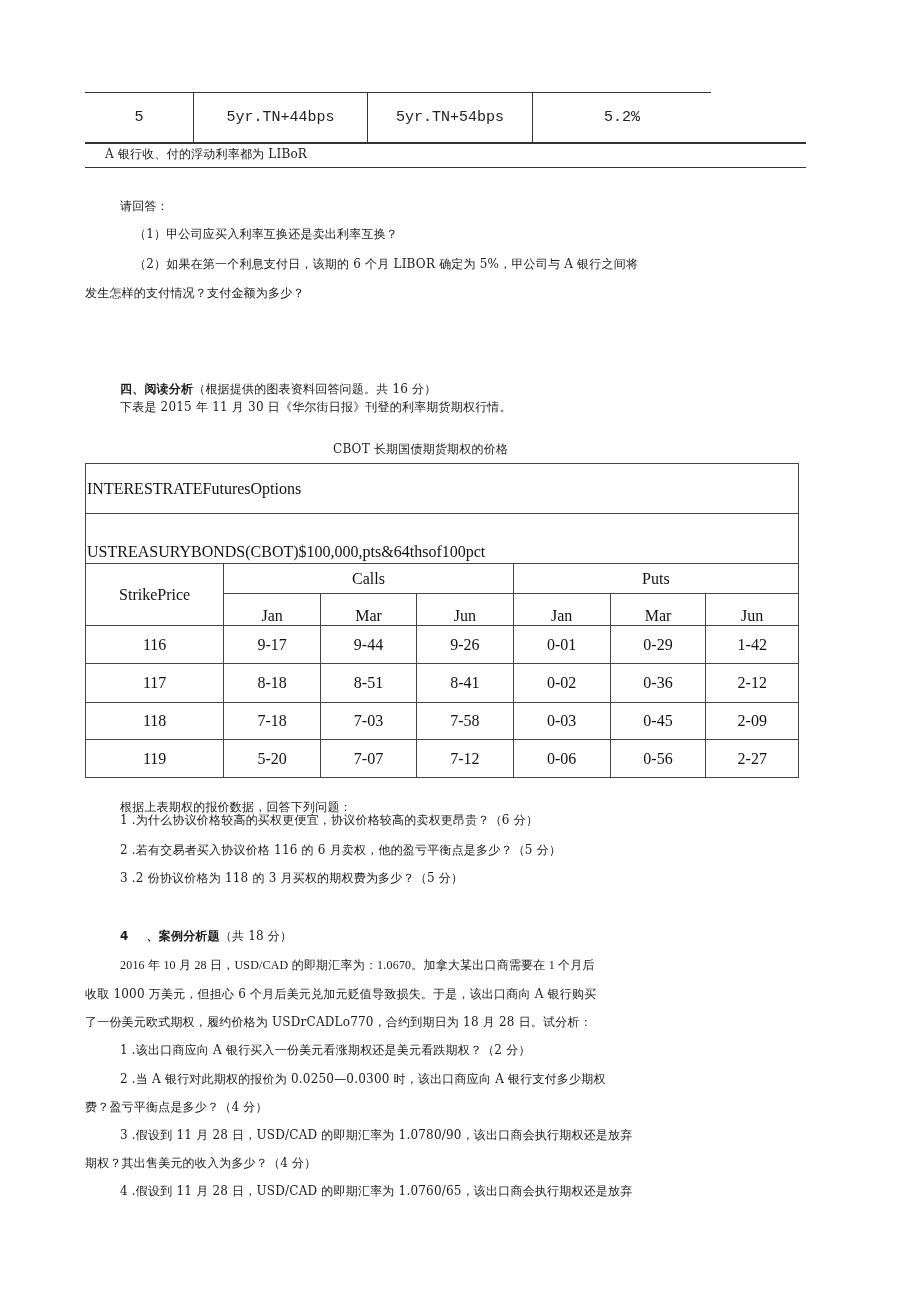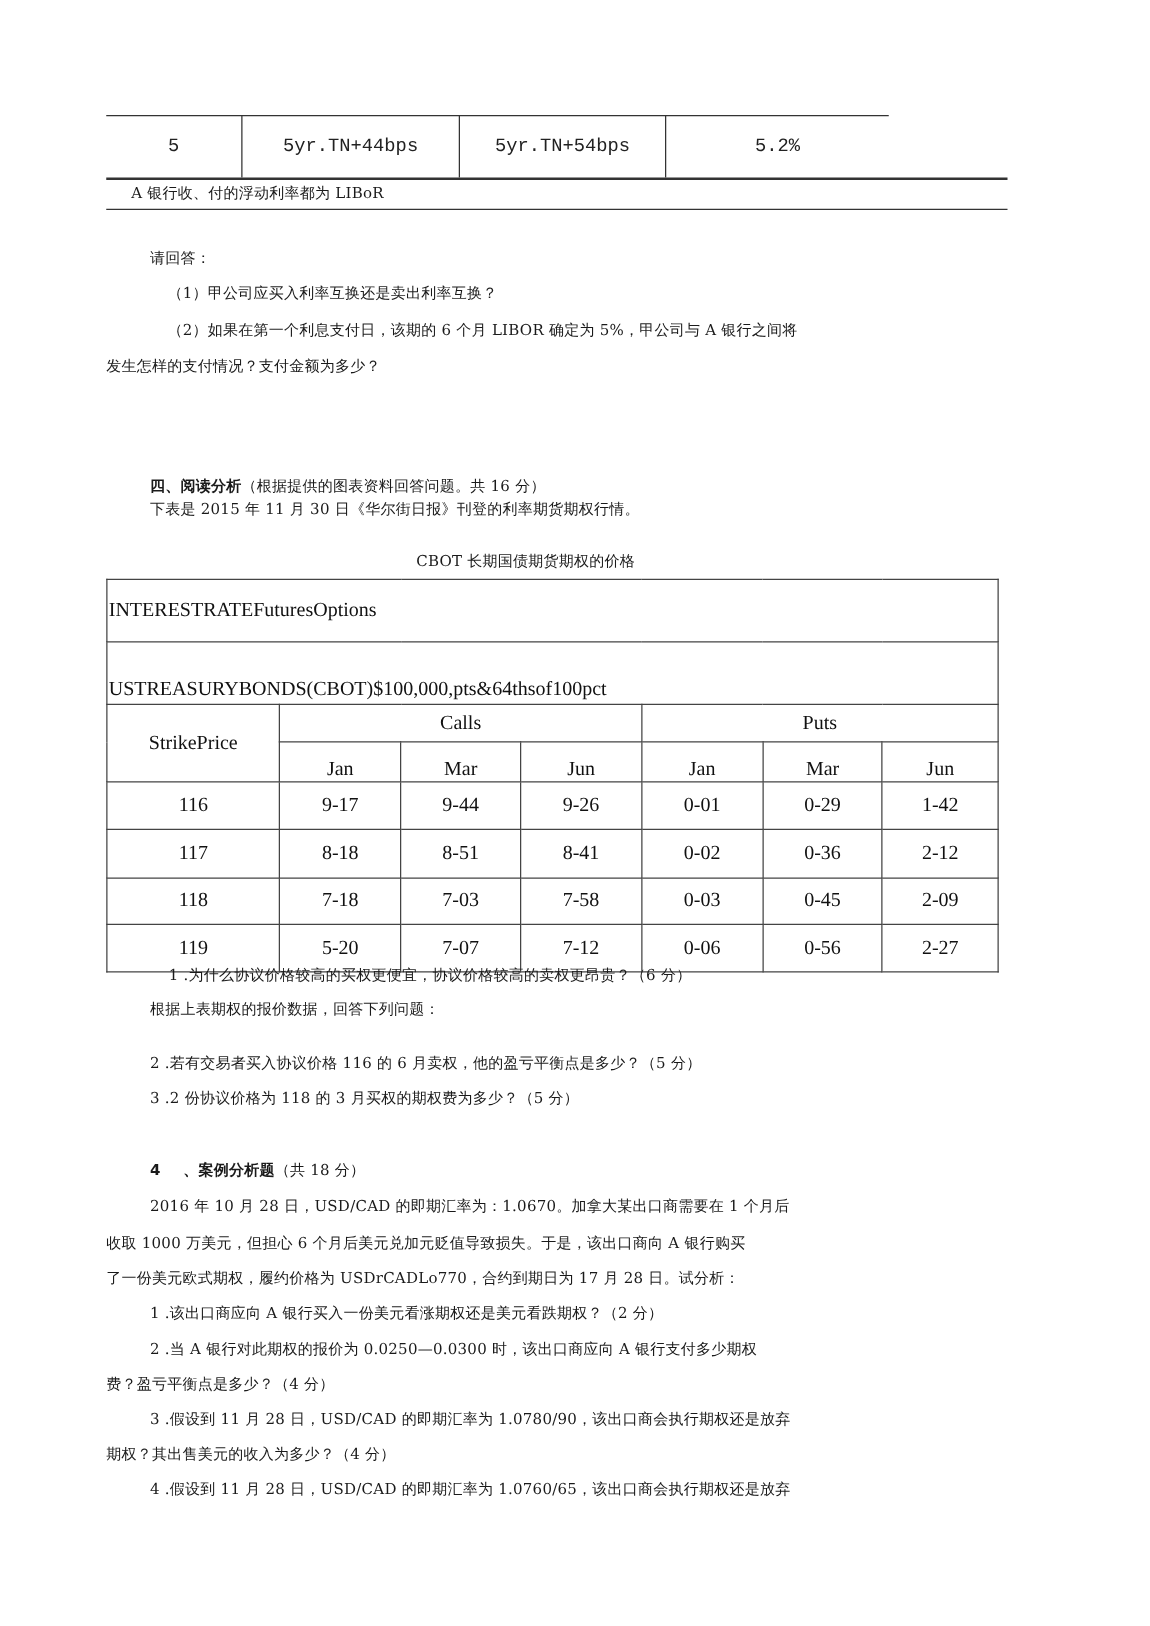--- a/index.html
+++ b/index.html
@@ -126,31 +126,31 @@
       <td>7-07</td>
       <td>7-12</td>
       <td>0-06</td>
       <td>0-56</td>
       <td>2-27</td>
     </tr>
   </tbody>
     </table>
 
   <div class="abs cjk" style="left:120px; top:799px;">根据上表期权的报价数据，回答下列问题：</div>
-  <div class="abs cjk" style="left:120px; top:772px;margin-left:15px;">1 .为什么协议价格较高的买权更便宜，协议价格较高的卖权更昂贵？（6 分）</div>
+  <div class="abs cjk" style="left:120px; top:812px;">1 .为什么协议价格较高的买权更便宜，协议价格较高的卖权更昂贵？（6 分）</div>
   <div class="abs cjk" style="left:120px; top:842px;">2 .若有交易者买入协议价格 116 的 6 月卖权，他的盈亏平衡点是多少？（5 分）</div>
   <div class="abs cjk" style="left:120px; top:870px;">3 .2 份协议价格为 118 的 3 月买权的期权费为多少？（5 分）</div>
 </div>
 
 <div>
   <div class="abs cjk" style="left:120px; top:928px;">
     <span class="bold" style="margin-right:18px;">4</span><span class="bold">、案例分析题</span><span>（共 18 分）</span>
   </div>
-  <div class="abs cjk" style="left:120px; top:957px;">2016 年 10 月 28 日，USD/CAD 的即期汇率为：1.0670。加拿大某出口商需要在 1 个月后</div>
+  <div class="abs cjk" style="left:120px; top:957px;font-family:Liberation Serif, serif;">2016 年 10 月 28 日，USD/CAD 的即期汇率为：1.0670。加拿大某出口商需要在 1 个月后</div>
   <div class="abs cjk" style="left:85px; top:986px;">收取 1000 万美元，但担心 6 个月后美元兑加元贬值导致损失。于是，该出口商向 A 银行购买</div>
-  <div class="abs cjk" style="left:85px; top:1014px;">了一份美元欧式期权，履约价格为 USDrCADLo770，合约到期日为 17 月 28 日。试分析：</div>
+  <div class="abs cjk" style="left:85px; top:1014px;">了一份美元欧式期权，履约价格为 USDrCADLo770，合约到期日为 18 月 28 日。试分析：</div>
   <div class="abs cjk" style="left:120px; top:1042px;">1 .该出口商应向 A 银行买入一份美元看涨期权还是美元看跌期权？（2 分）</div>
   <div class="abs cjk" style="left:120px; top:1071px;">2 .当 A 银行对此期权的报价为 0.0250—0.0300 时，该出口商应向 A 银行支付多少期权</div>
   <div class="abs cjk" style="left:85px; top:1099px;">费？盈亏平衡点是多少？（4 分）</div>
   <div class="abs cjk" style="left:120px; top:1127px;">3 .假设到 11 月 28 日，USD/CAD 的即期汇率为 1.0780/90，该出口商会执行期权还是放弃</div>
   <div class="abs cjk" style="left:85px; top:1155px;">期权？其出售美元的收入为多少？（4 分）</div>
   <div class="abs cjk" style="left:120px; top:1183px;">4 .假设到 11 月 28 日，USD/CAD 的即期汇率为 1.0760/65，该出口商会执行期权还是放弃</div>
 </div>
 
 </body></html>

